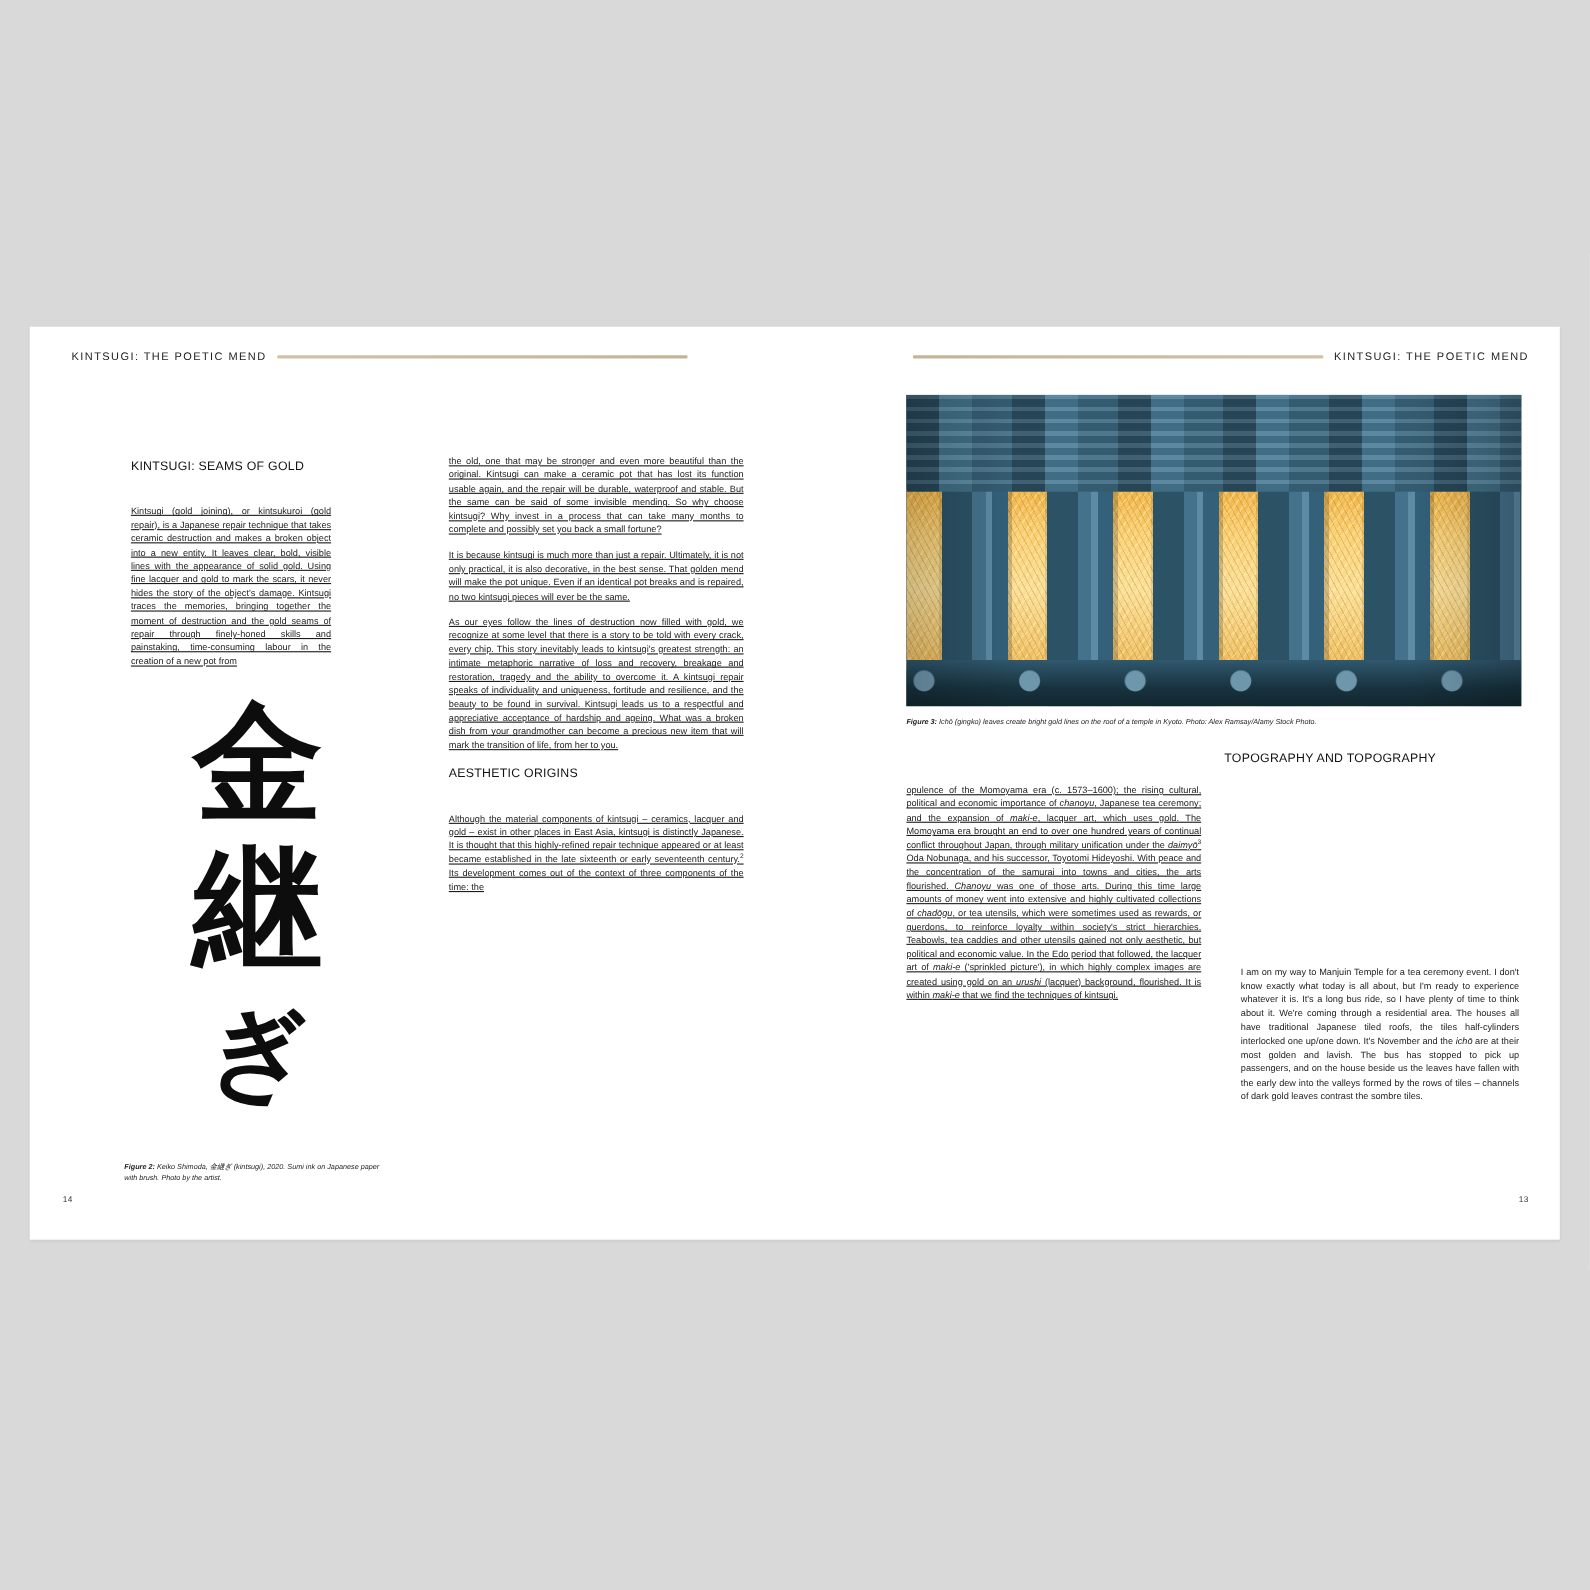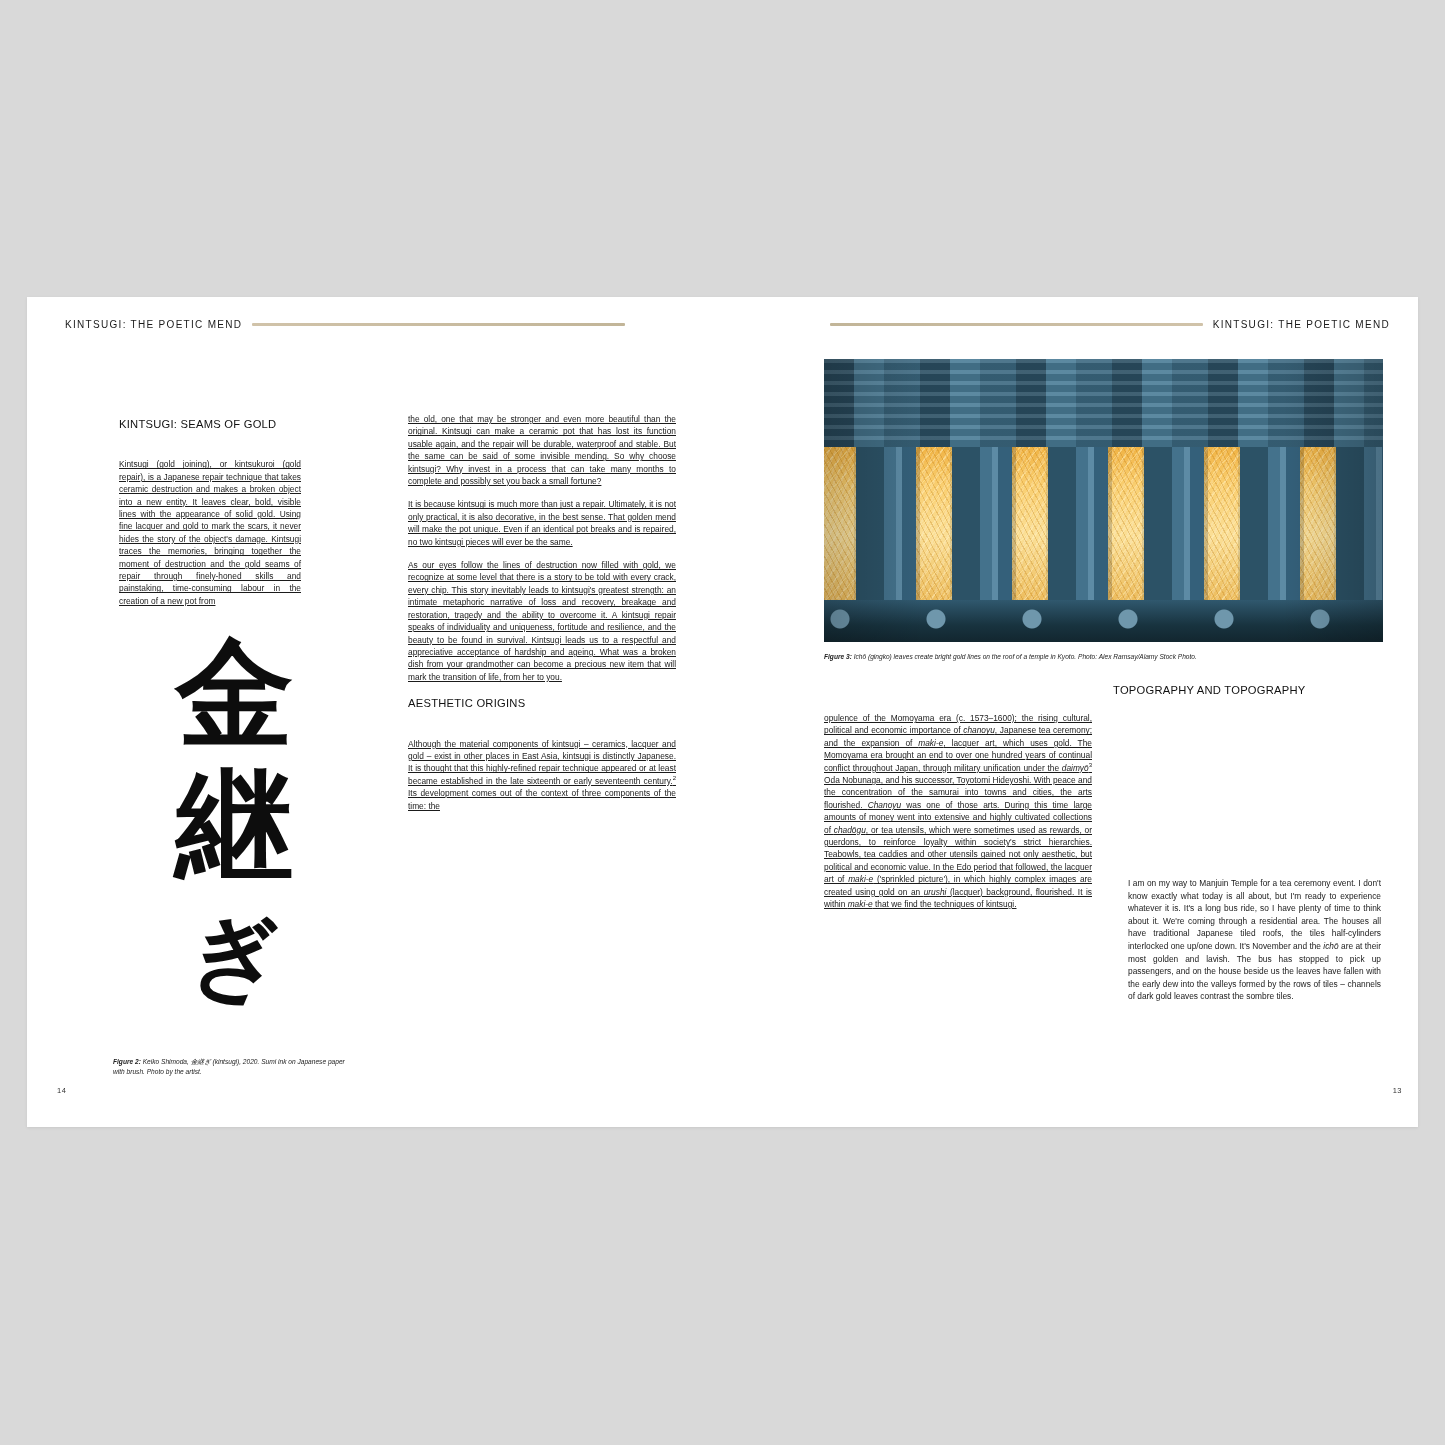--- a/index.html
+++ b/index.html
@@ -291,16 +291,16 @@
     </div>
 
     <div class="col col-r2">
       <h2 class="head">TOPOGRAPHY AND TOPOGRAPHY</h2>
     </div>
 
     <div class="pullquote">
       <span>I am on my way to Manjuin Temple for a tea ceremony event. I don't know exactly what today is all about, but I'm ready to experience whatever it is. It's a long bus ride, so I have plenty of time to think about it. We're coming through a residential area. The houses all have traditional Japanese tiled roofs, the tiles half-cylinders interlocked one up/one down. It's November and the </span><em>ichō</em><span> are at their most golden and lavish. The bus has stopped to pick up passengers, and on the house beside us the leaves have fallen with the early dew into the valleys formed by the rows of tiles – channels of dark gold leaves contrast the sombre tiles.</span>
     </div>
 
-    <div class="folio r" style="position:absolute;bottom:32px;right:16px;">13</div>
+    <div class="folio r" style="position:absolute;bottom:32px;right:28px;">13</div>
 
   </div>
 </div>
 
 </body></html>

